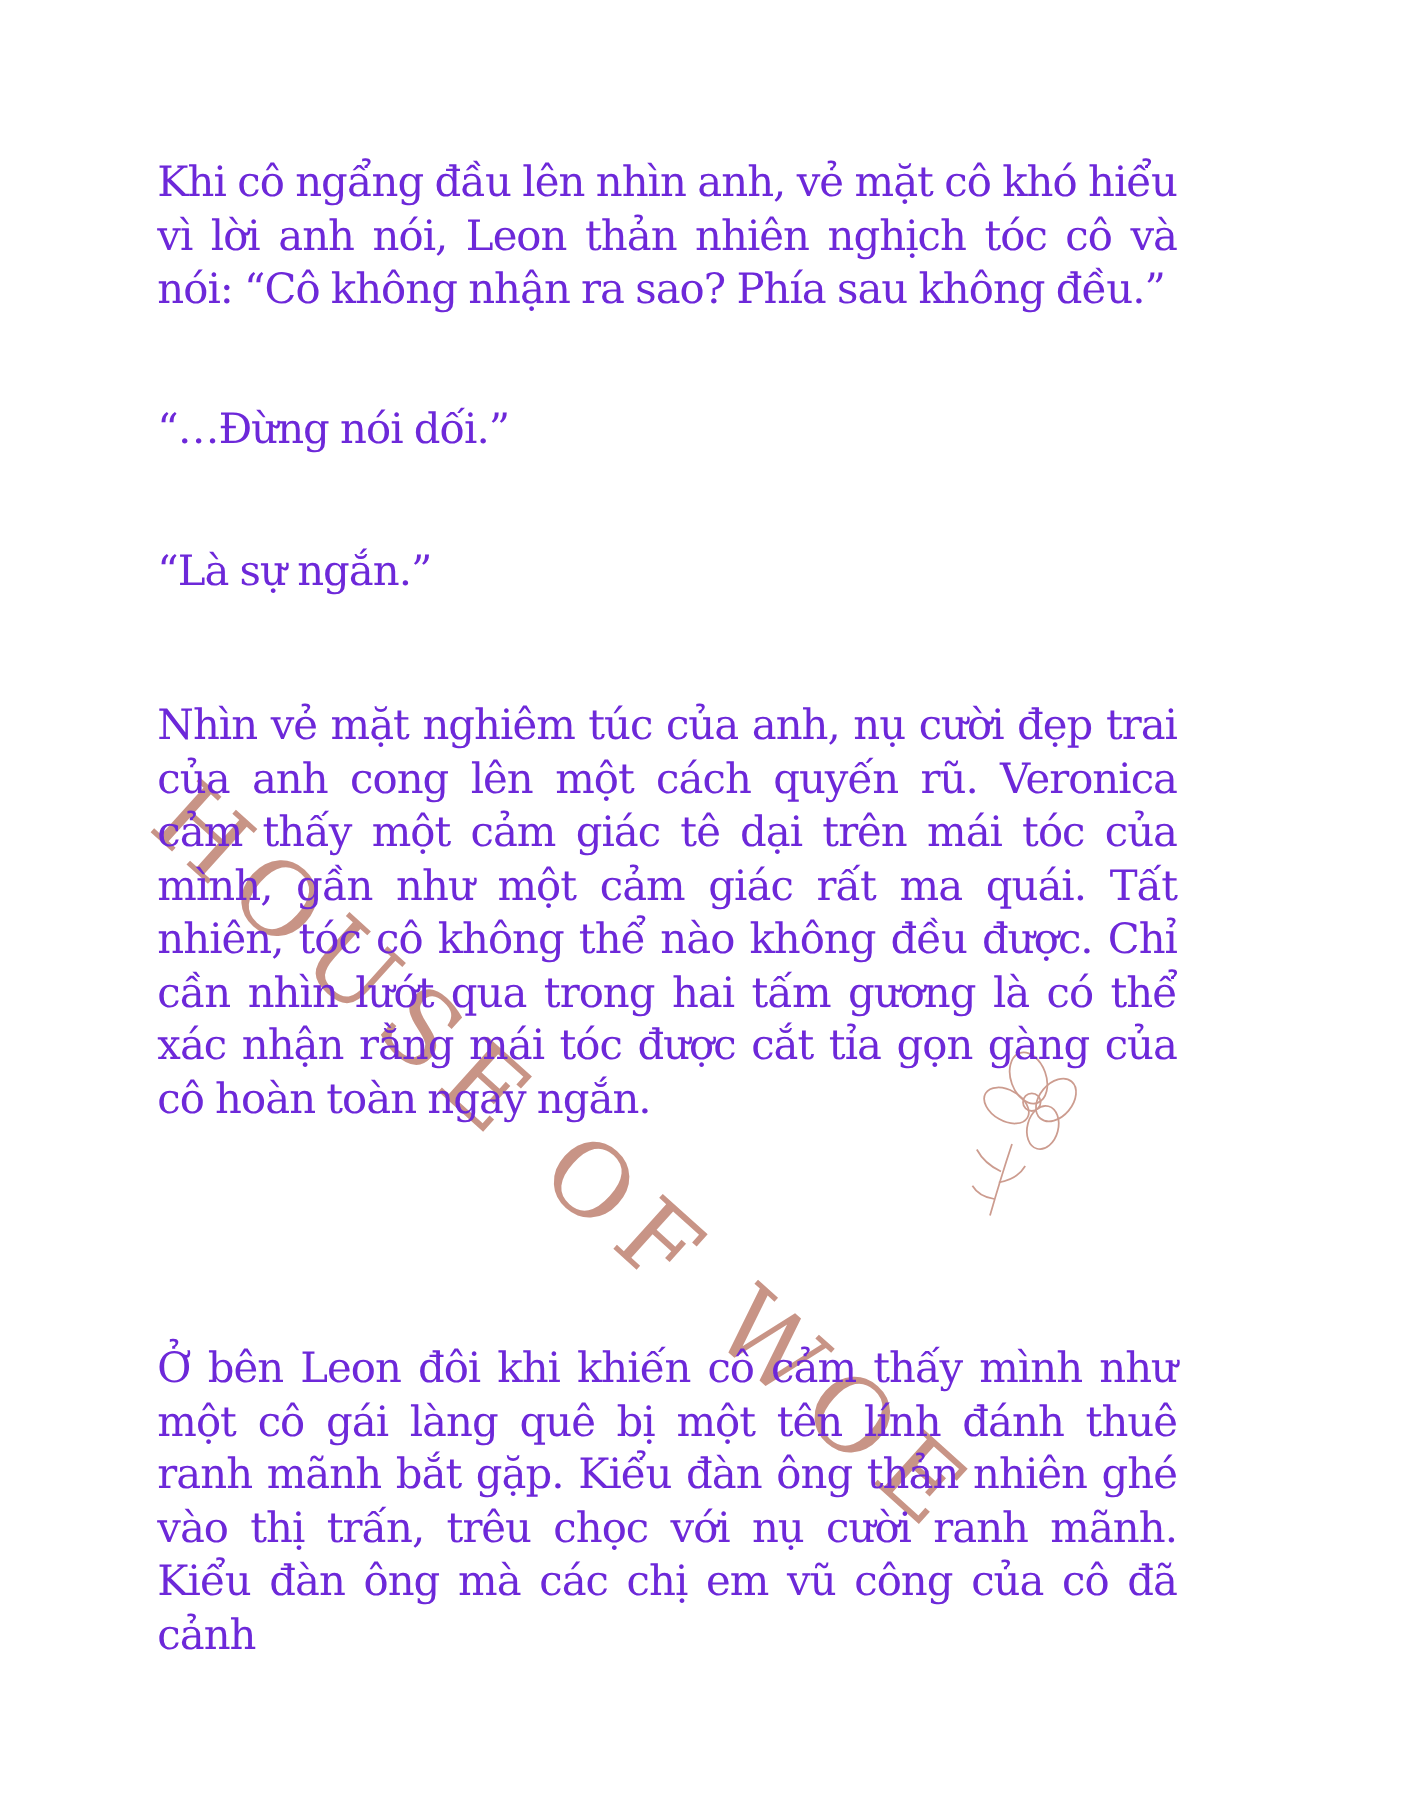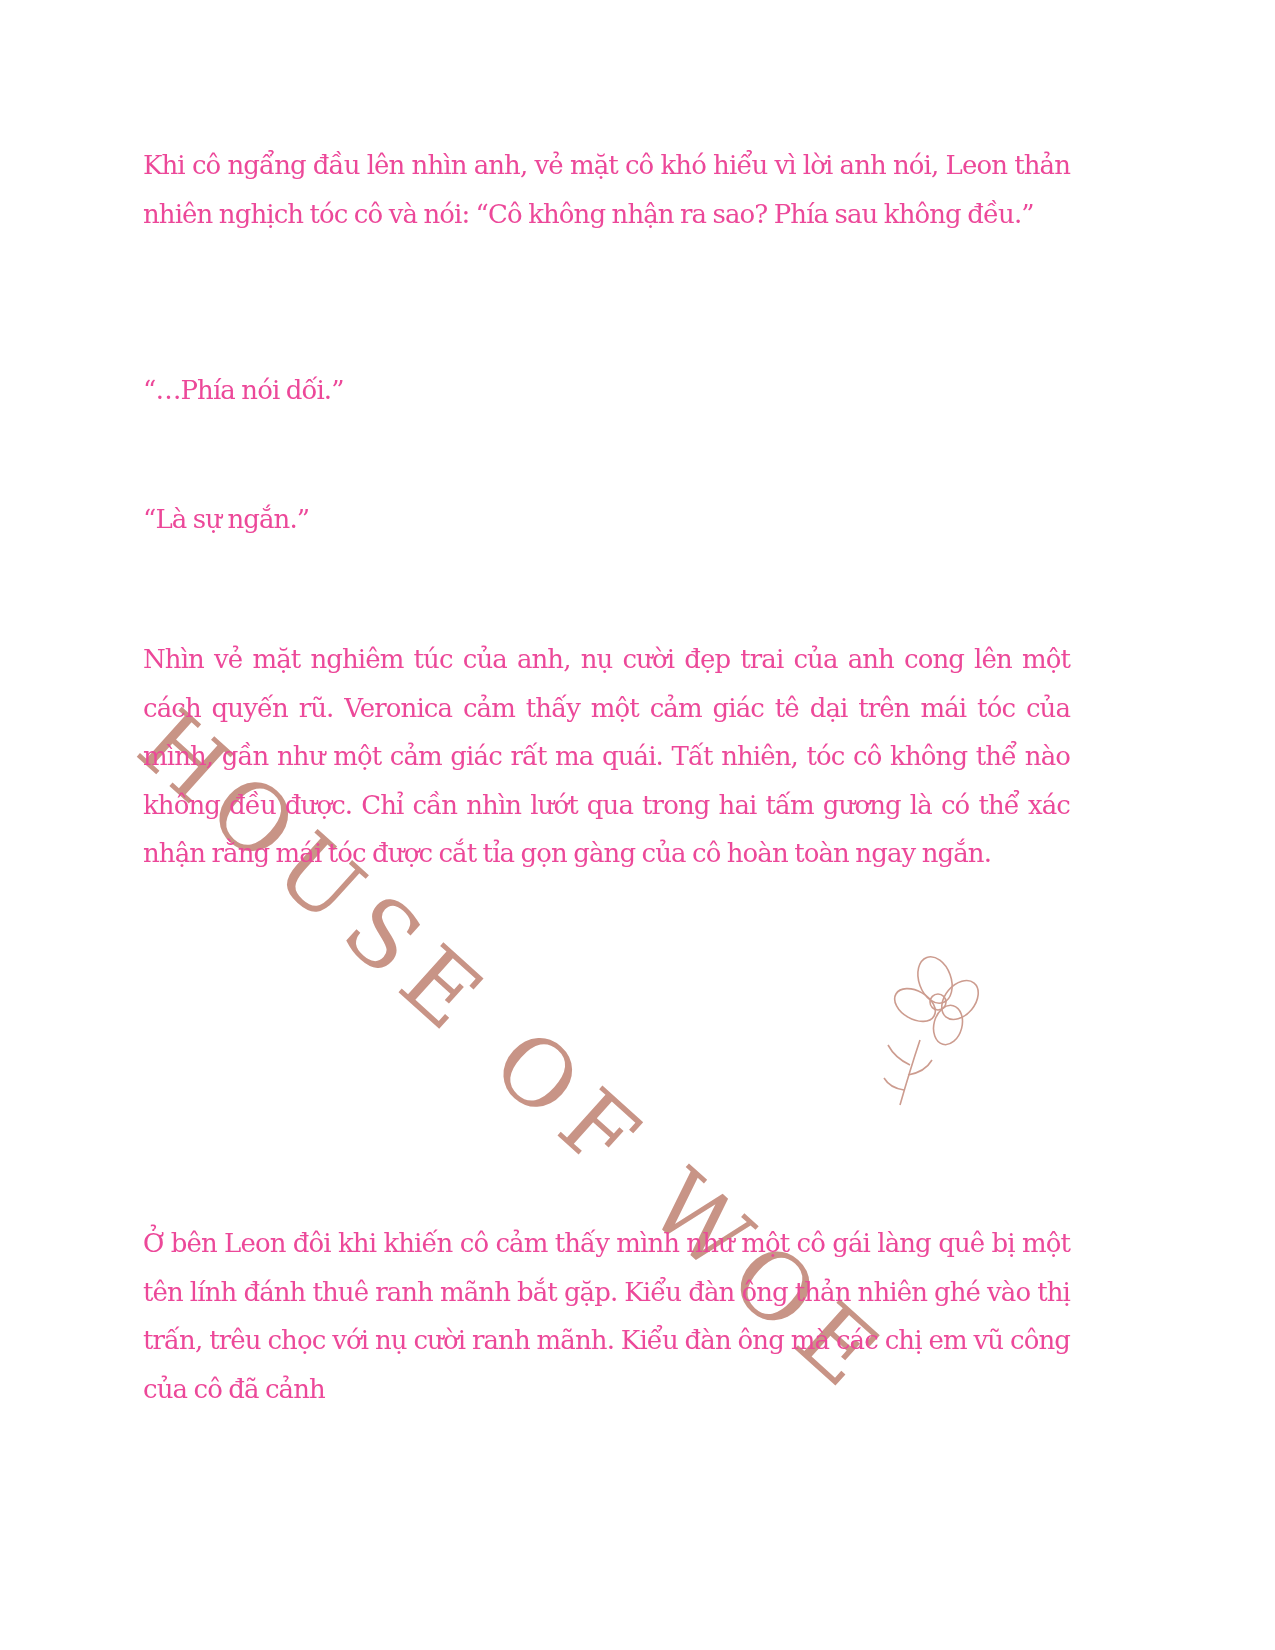--- a/index.html
+++ b/index.html
@@ -4,23 +4,23 @@
   <style>
     html, body { margin: 0; padding: 0; background: #ffffff; }
     body { width: 1275px; height: 1650px; position: relative; overflow: hidden; }
     .page { position: absolute; left: 0; top: 0; width: 1275px; height: 1650px; background: #fff; }
     .para {
       position: absolute;
       left: 143px;
       width: 927px;
       margin: 0;
       font-family: "DejaVu Serif", "Liberation Serif", serif;
-      font-size: 26px;
+      font-size: 38px;
       line-height: 48.5px;
-      color: #ec4899;
+      color: #6d28d9;
       text-align: justify;
       letter-spacing: -0.9px;
       word-spacing: -1px;
       z-index: 2;
     }
     .watermark {
       position: absolute;
       left: 190px;
       top: 690px;
       width: 880px;
@@ -54,18 +54,18 @@
         <circle cx="58" cy="62" r="8"></circle>
         <path d="M40 100 Q30 130 20 165"></path>
         <path d="M30 125 Q15 118 8 105"></path>
         <path d="M28 135 Q45 132 52 120"></path>
         <path d="M24 150 Q10 148 4 138"></path>
       </g>
     </svg>
   </div>
 
   <p class="para" style="top:141px;">Khi cô ngẩng đầu lên nhìn anh, vẻ mặt cô khó hiểu vì lời anh nói, Leon thản nhiên nghịch tóc cô và nói: “Cô không nhận ra sao? Phía sau không đều.”</p>
-  <p class="para" style="top:366px;">“…Phía nói dối.”</p>
+  <p class="para" style="top:366px;">“…Đừng nói dối.”</p>
   <p class="para" style="top:495px;">“Là sự ngắn.”</p>
   <p class="para" style="top:635px;">Nhìn vẻ mặt nghiêm túc của anh, nụ cười đẹp trai của anh cong lên một cách quyến rũ. Veronica cảm thấy một cảm giác tê dại trên mái tóc của mình, gần như một cảm giác rất ma quái. Tất nhiên, tóc cô không thể nào không đều được. Chỉ cần nhìn lướt qua trong hai tấm gương là có thể xác nhận rằng mái tóc được cắt tỉa gọn gàng của cô hoàn toàn ngay ngắn.</p>
   <p class="para" style="top:1219px;">Ở bên Leon đôi khi khiến cô cảm thấy mình như một cô gái làng quê bị một tên lính đánh thuê ranh mãnh bắt gặp. Kiểu đàn ông thản nhiên ghé vào thị trấn, trêu chọc với nụ cười ranh mãnh. Kiểu đàn ông mà các chị em vũ công của cô đã cảnh</p>
 
 </div>
 
 </body></html>

